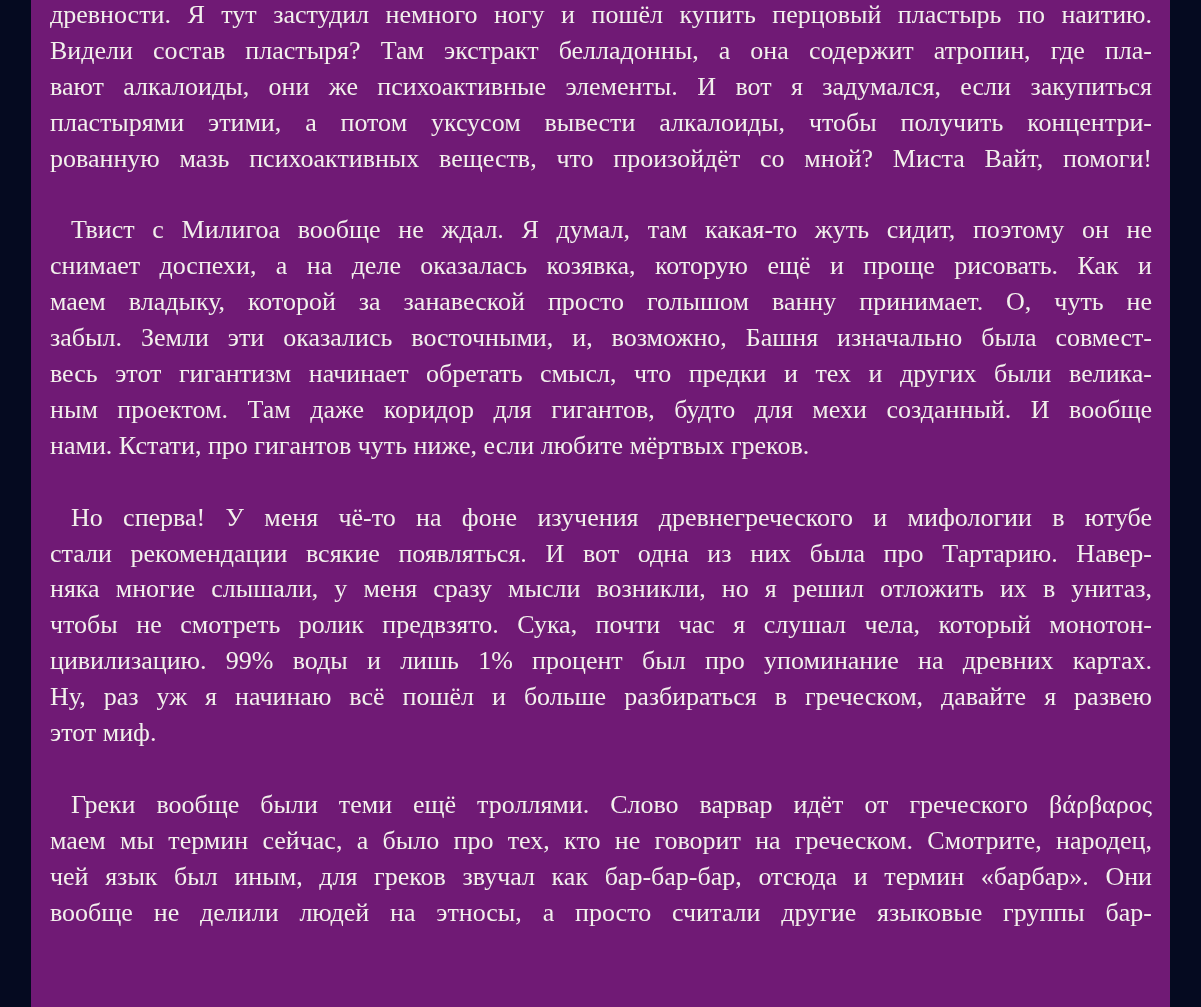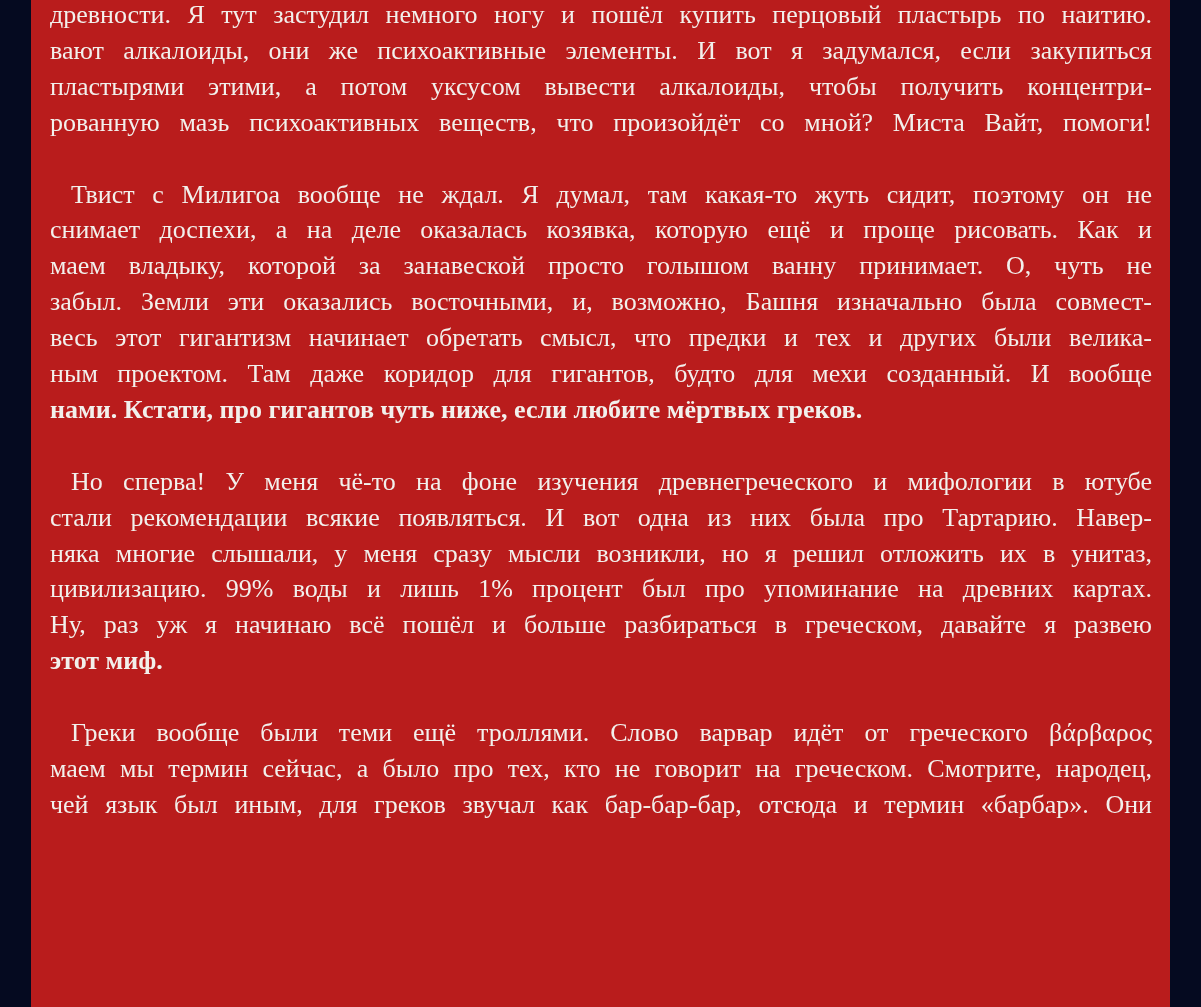--- a/index.html
+++ b/index.html
@@ -9,21 +9,21 @@
     height: 1007px;
     overflow: hidden;
     background: #050a20;
   }
   .panel {
     position: absolute;
     left: 31px;
     top: 0;
     width: 1139px;
     height: 1007px;
-    background: #b91c1c;
+    background: #701a75;
     overflow: hidden;
   }
   .content {
     position: absolute;
     left: 19px;
     top: -3px;
     width: 1102px;
     color: #f2f0ec;
     font-family: "Liberation Serif", "DejaVu Serif", serif;
     font-size: 26px;
@@ -35,59 +35,61 @@
     hyphens: manual;
   }
   .line {
     display: block;
     white-space: nowrap;
     text-align: justify;
     text-align-last: justify;
   }
   .line.last {
     text-align-last: left;
-    font-weight: bold;
   }
   .line.indent {
     padding-left: 21px;
     margin-top: 28px;
   }
 </style>
 </head>
 <body>
 
 <div class="panel">
   <div class="content">
 
     <p class="para">
       <span class="line">древности. Я тут застудил немного ногу и пошёл купить перцовый пластырь по наитию.</span>
+      <span class="line">Видели состав пластыря? Там экстракт белладонны, а она содержит атропин, где пла-</span>
       <span class="line">вают алкалоиды, они же психоактивные элементы. И вот я задумался, если закупиться</span>
       <span class="line">пластырями этими, а потом уксусом вывести алкалоиды, чтобы получить концентри-</span>
       <span class="line">рованную мазь психоактивных веществ, что произойдёт со мной? Миста Вайт, помоги!</span>
     </p>
 
     <p class="para">
       <span class="line indent">Твист с Милигоа вообще не ждал. Я думал, там какая-то жуть сидит, поэтому он не</span>
       <span class="line">снимает доспехи, а на деле оказалась козявка, которую ещё и проще рисовать. Как и</span>
       <span class="line">маем владыку, которой за занавеской просто голышом ванну принимает. О, чуть не</span>
       <span class="line">забыл. Земли эти оказались восточными, и, возможно, Башня изначально была совмест-</span>
       <span class="line">весь этот гигантизм начинает обретать смысл, что предки и тех и других были велика-</span>
       <span class="line">ным проектом. Там даже коридор для гигантов, будто для мехи созданный. И вообще</span>
       <span class="line last">нами. Кстати, про гигантов чуть ниже, если любите мёртвых греков.</span>
     </p>
 
     <p class="para">
       <span class="line indent">Но сперва! У меня чё-то на фоне изучения древнегреческого и мифологии в ютубе</span>
       <span class="line">стали рекомендации всякие появляться. И вот одна из них была про Тартарию. Навер-</span>
       <span class="line">няка многие слышали, у меня сразу мысли возникли, но я решил отложить их в унитаз,</span>
+      <span class="line">чтобы не смотреть ролик предвзято. Сука, почти час я слушал чела, который монотон-</span>
       <span class="line">цивилизацию. 99% воды и лишь 1% процент был про упоминание на древних картах.</span>
       <span class="line">Ну, раз уж я начинаю всё пошёл и больше разбираться в греческом, давайте я развею</span>
       <span class="line last">этот миф.</span>
     </p>
 
     <p class="para">
       <span class="line indent">Греки вообще были теми ещё троллями. Слово варвар идёт от греческого βάρβαρος</span>
       <span class="line">маем мы термин сейчас, а было про тех, кто не говорит на греческом. Смотрите, народец,</span>
       <span class="line">чей язык был иным, для греков звучал как бар-бар-бар, отсюда и термин «барбар». Они</span>
+      <span class="line">вообще не делили людей на этносы, а просто считали другие языковые группы бар-</span>
     </p>
 
   </div>
 </div>
 
 </body></html>

